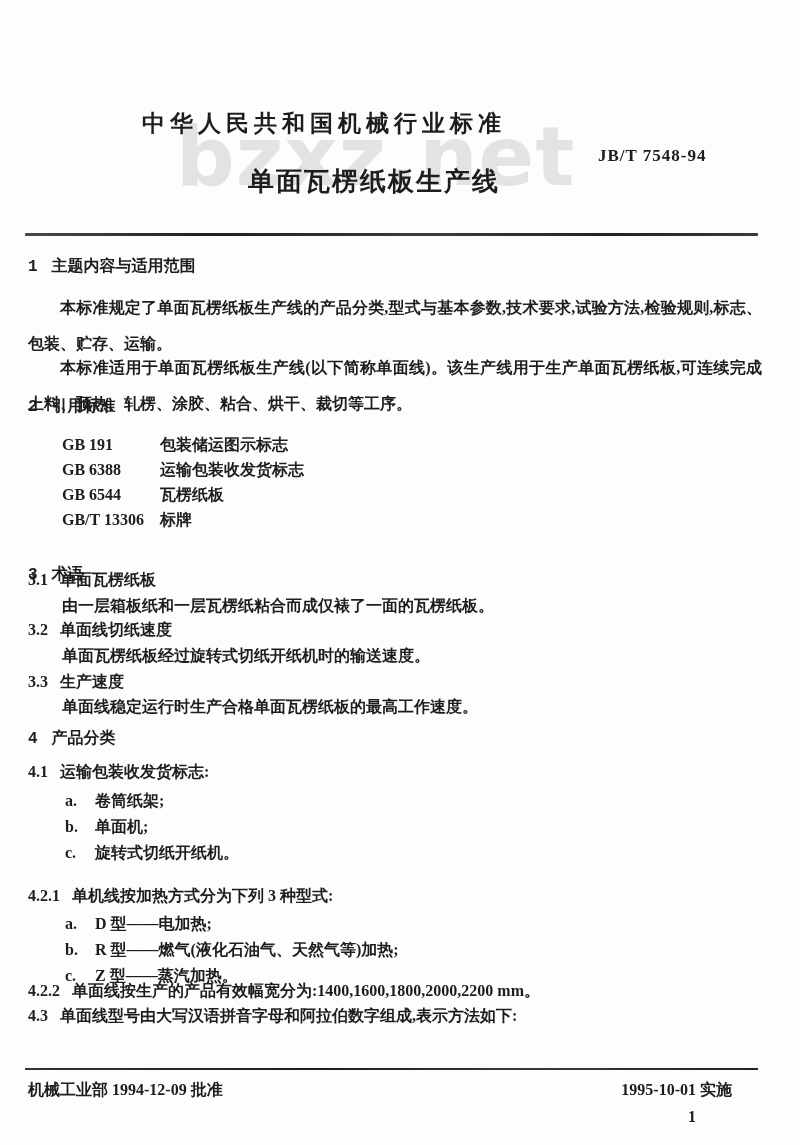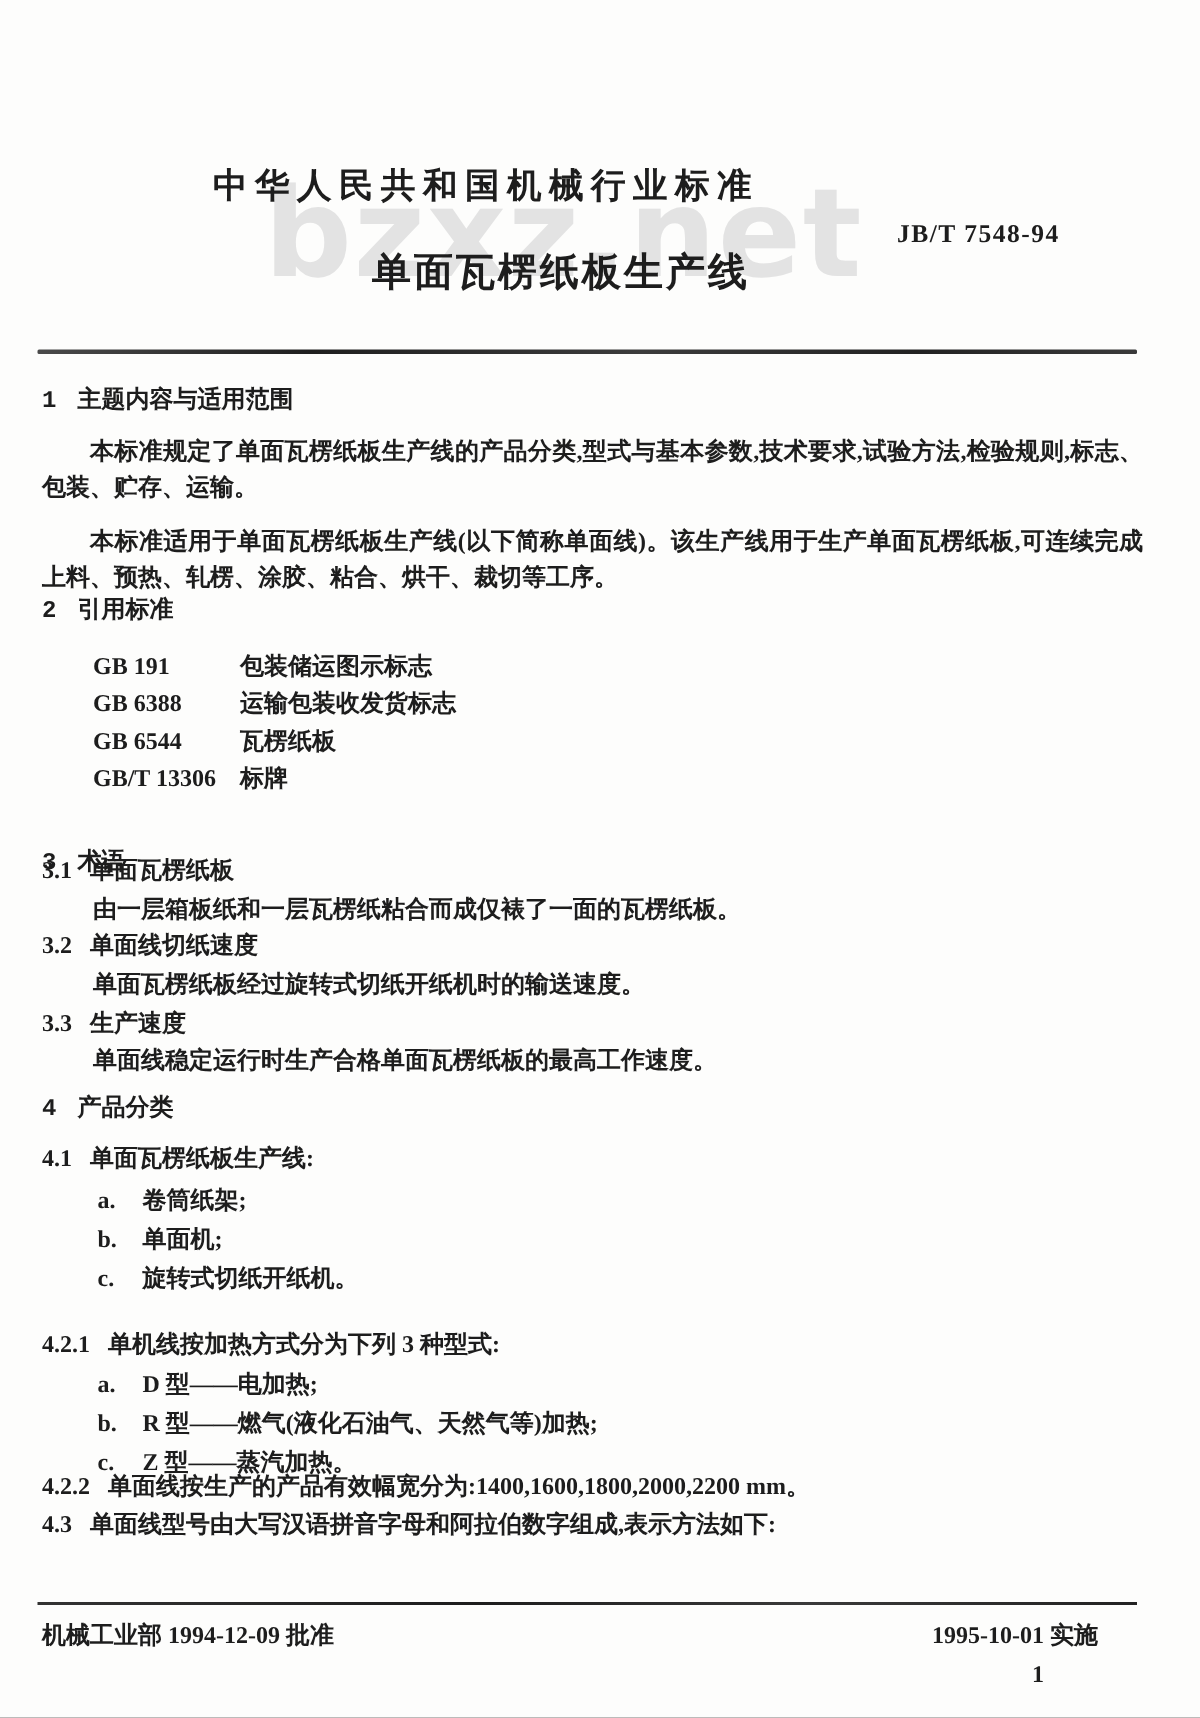--- a/index.html
+++ b/index.html
@@ -46,21 +46,21 @@
     border-radius:1px;
   }
   .rule-bottom {
     left:25px; top:1068px; width:733px; height:2px;
     background:linear-gradient(90deg,#333,#1d1d1d 40%,#3a3a3a 70%,#222);
   }
   .content { left:28px; width:734px; }
   .heading { font-size:16px; font-weight:700; white-space:nowrap;font-family:Liberation Mono, monospace; }
   .heading .num { display:inline-block; margin-right:14px; }
   .body-text { font-size:16px; font-weight:600; }
-  .para { line-height:24px; text-indent:32px; text-align:justify; }
+  .para { line-height:36px; text-indent:32px; text-align:justify; }
   .clause { white-space:nowrap; }
   .clause .num { font-weight:700; display:inline-block; margin-right:12px; }
   .term-head { font-size:16px; font-weight:700; white-space:nowrap; }
   .term-head .num { display:inline-block; margin-right:12px; }
   .indented { margin-left:34px; }
   .ref-row { display:flex; height:25px; line-height:25px; margin-left:34px; }
   .ref-code { width:98px; flex:none; }
   .list-row { display:flex; height:26px; line-height:26px; margin-left:37px; }
   .list-label { width:30px; flex:none; font-weight:700; }
   .footer-text { font-size:16px; font-weight:700; white-space:nowrap; }
@@ -123,21 +123,21 @@
   <div class="abs content term-head" style="top:672px">
     <span class="num">3.3</span><span>生产速度</span>
   </div>
   <div class="abs content body-text indented" style="top:697px">单面线稳定运行时生产合格单面瓦楞纸板的最高工作速度。</div>
 
   <div class="abs content heading" style="top:728px">
     <span class="num">4</span><span>产品分类</span>
   </div>
 
   <div class="abs content body-text clause" style="top:762px">
-    <span class="num">4.1</span><span>单面瓦楞纸板生产线:</span>
+    <span class="num">4.1</span><span>运输包装收发货标志:</span>
   </div>
   <div class="abs content body-text" style="top:788px">
     <div class="list-row">
       <span class="list-label">a.</span>
       <span>卷筒纸架;</span>
     </div>
     <div class="list-row">
       <span class="list-label">b.</span>
       <span>单面机;</span>
     </div>

